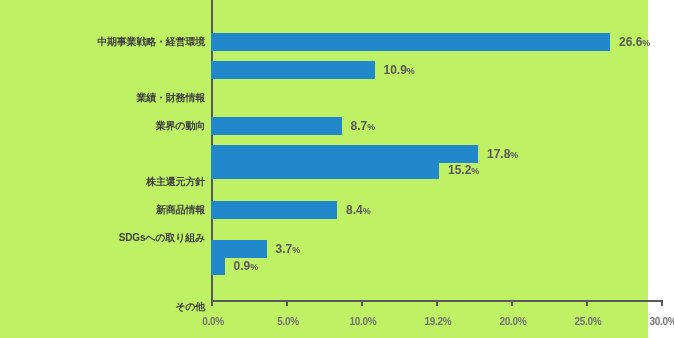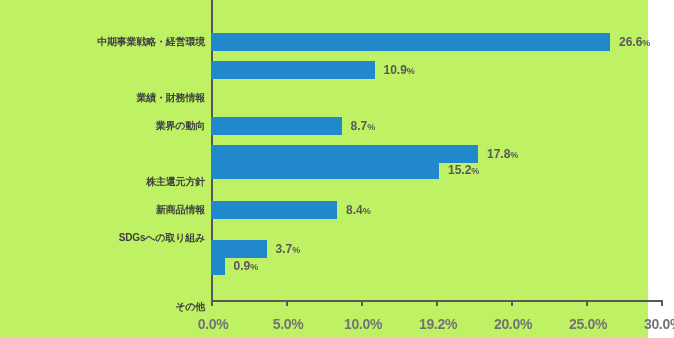--- a/index.html
+++ b/index.html
@@ -99,21 +99,21 @@
   .x-tick {
     position: absolute;
     top: 300px;
     width: 2px;
     height: 6px;
     background: #595959;
   }
   .x-tick-label {
     position: absolute;
     top: 316px;
-    font-size: 14px;
+    font-size: 10px;
     font-weight: bold;
     color: #737373;
     text-align: center;
     width: 60px;
     margin-left: -29px;
     letter-spacing: -0.3px;
     white-space: nowrap;
   }
 </style>
 </head>

